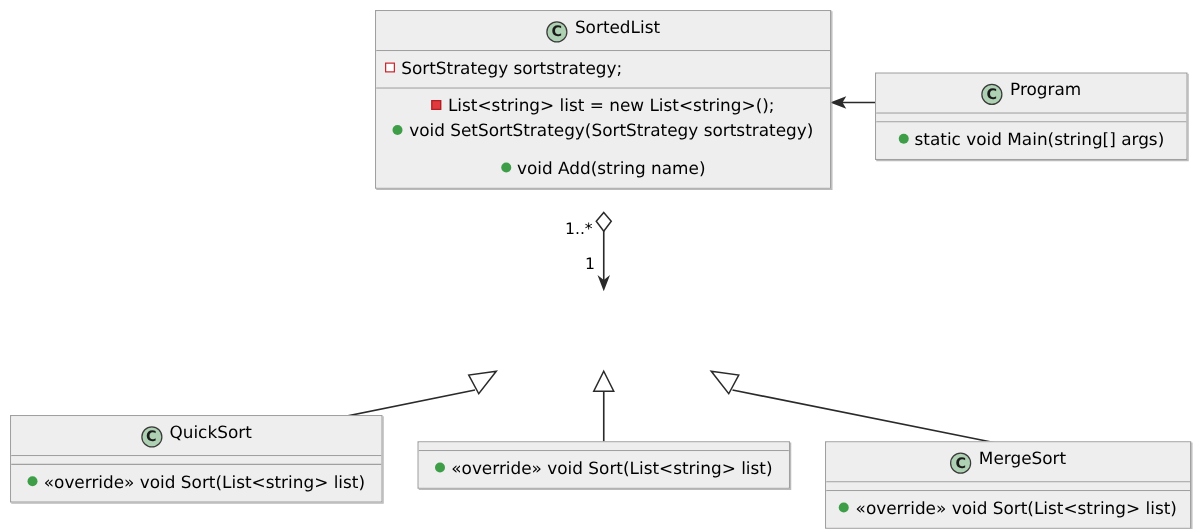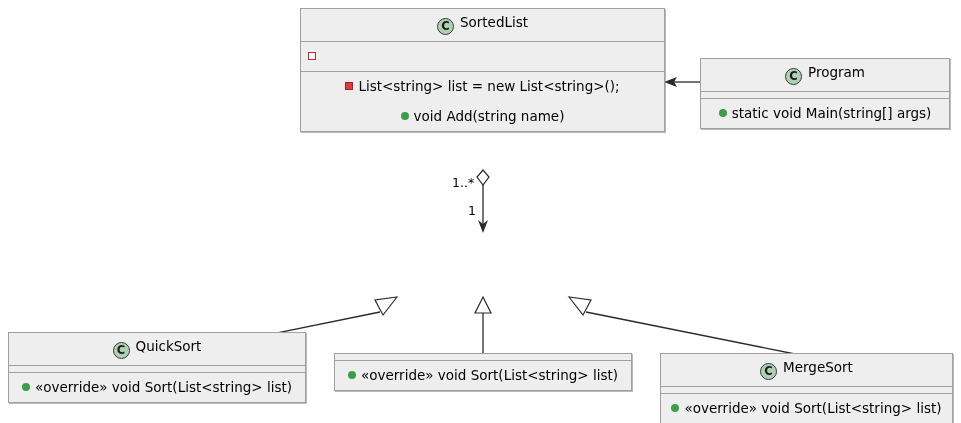--- a/index.html
+++ b/index.html
@@ -152,24 +152,25 @@
 
     <line x1="586" y1="312" x2="800" y2="355" stroke="#2A2A2A" stroke-width="1.3"></line>
     <polygon points="569,297 583,315 591,300" fill="#FFFFFF" stroke="#2A2A2A" stroke-width="1.2"></polygon>
   </svg>
 
   <div class="uml-class" style="left:300px; top:8px; width:365px;">
     <div class="uml-header">
       <span class="circ-icon class-icon">C</span><span class="cls-name">SortedList</span>
     </div>
     <div class="uml-compartment">
-      <span class="member"><span class="sq-open"></span></span>
+      <span class="member"><span class="sq-open"></span><span>SortStrategy sortstrategy;</span></span>
     </div>
     <div class="uml-compartment last">
       <span class="member"><span class="sq-filled"></span><span>List&lt;string&gt; list = new List&lt;string&gt;();</span></span>
+      <span class="member"><span class="dot"></span><span>void SetSortStrategy(SortStrategy sortstrategy)</span></span>
       <span class="member gap"><span class="dot"></span><span>void Add(string name)</span></span>
     </div>
   </div>
 
   <div class="uml-class" style="left:700px; top:58px; width:250px;">
     <div class="uml-header">
       <span class="circ-icon class-icon">C</span><span class="cls-name">Program</span>
     </div>
     <div class="uml-compartment empty"></div>
     <div class="uml-compartment last">

